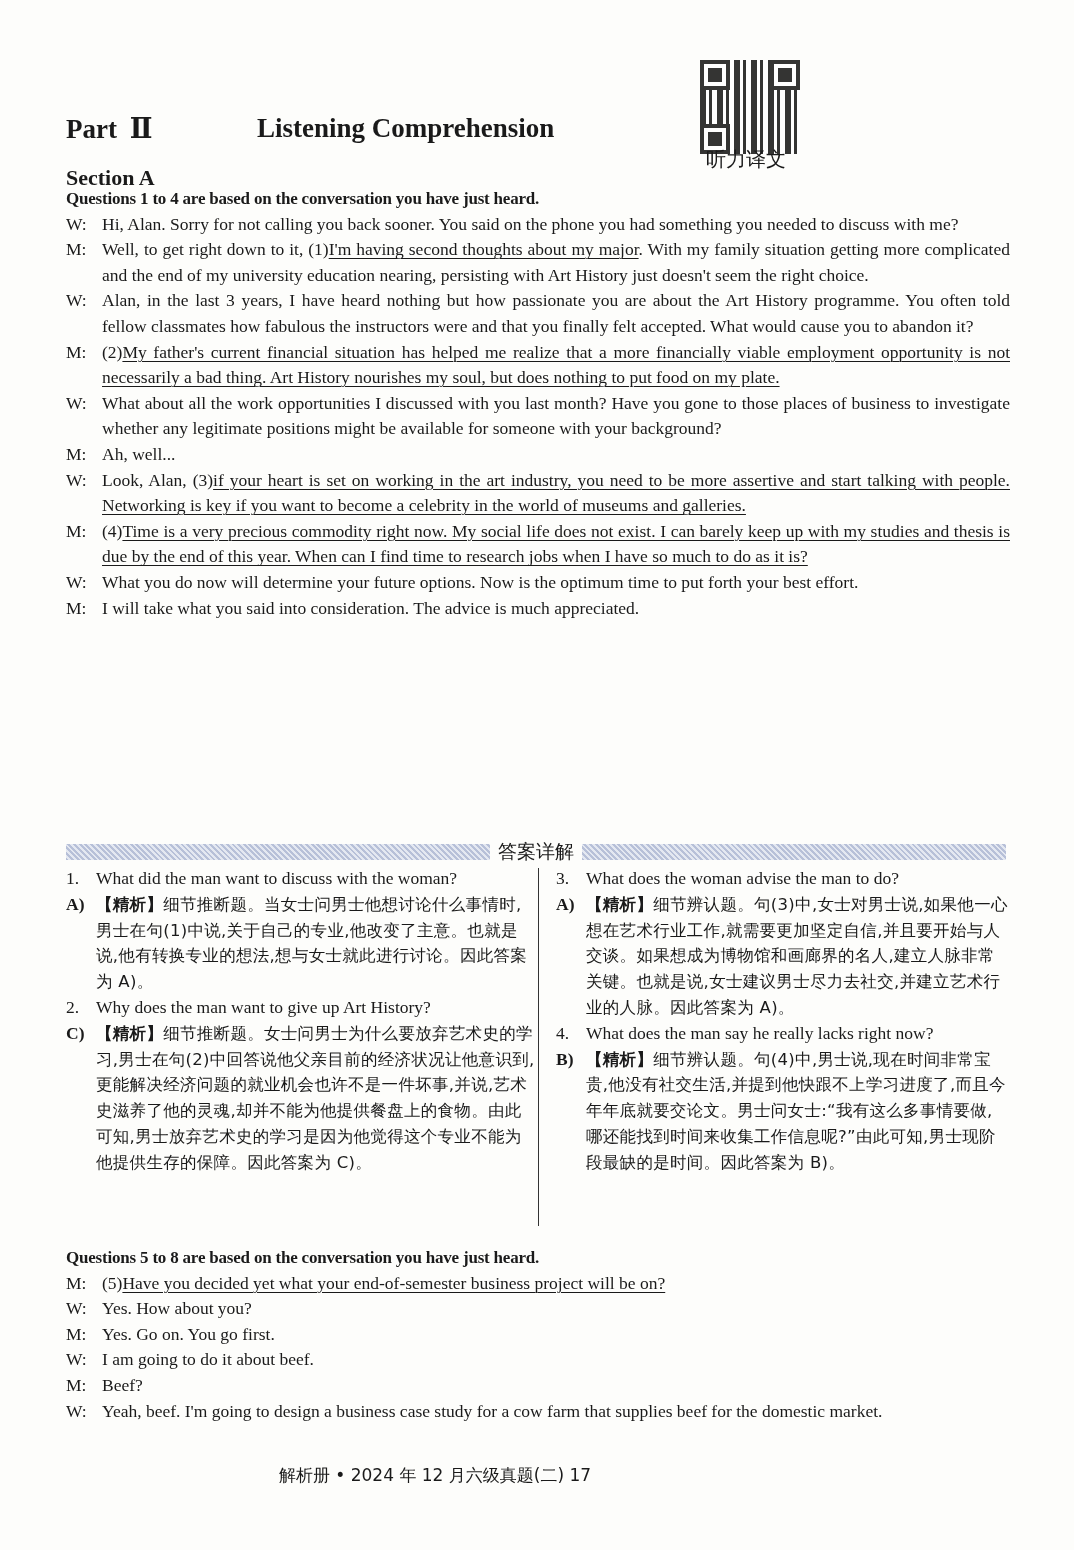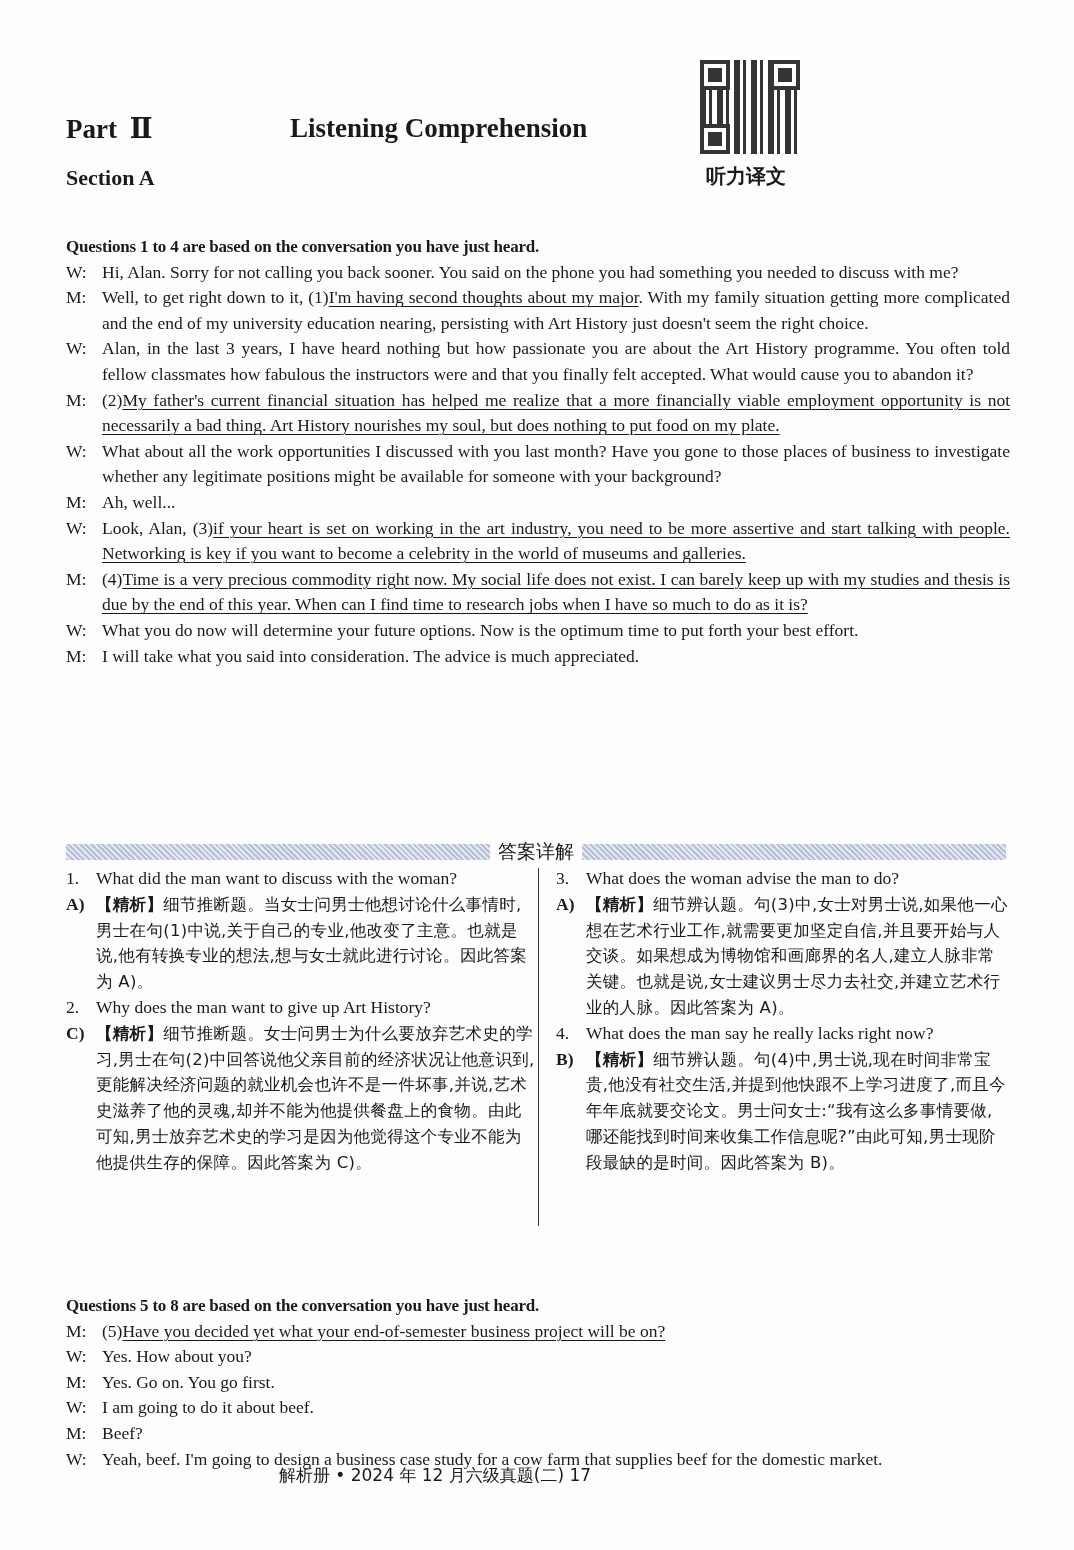--- a/index.html
+++ b/index.html
@@ -10,26 +10,26 @@
   }
   .qr { position: absolute; left: 700px; top: 60px; width: 100px; height: 94px;
         background:
           repeating-linear-gradient(90deg, #111 0 6px, #fff 6px 9px, #111 9px 12px, #fff 12px 17px),
           #fff;
         opacity: 0.85; }
   .qr::before, .qr::after { content: ""; position: absolute; width: 22px; height: 22px; border: 4px solid #111; background: #fff; box-shadow: inset 0 0 0 4px #fff, inset 0 0 0 11px #111; }
   .qr::before { left: 0; top: 0; }
   .qr::after { left: 0; bottom: 0; }
   .qr .tr { position: absolute; right: 0; top: 0; width: 22px; height: 22px; border: 4px solid #111; background: #fff; box-shadow: inset 0 0 0 4px #fff, inset 0 0 0 11px #111; }
-  .qr-caption { position: absolute; left: 706px; top: 163px; font-family: "DejaVu Sans", sans-serif; font-size: 20px; font-weight: bold; }
+  .qr-caption { position: absolute; left: 706px; top: 146px; font-family: "DejaVu Sans", sans-serif; font-size: 20px; }
   .part-title { position: absolute; left: 66px; top: 113px; font-size: 27px; font-weight: bold; }
   .part-title .num { margin-left: 6px; }
-  .part-title .name { position: absolute; left: 191px; white-space: nowrap; margin-left: 33px; }
+  .part-title .name { position: absolute; left: 191px; white-space: nowrap; }
   .section-title { position: absolute; left: 66px; top: 165px; font-size: 22px; font-weight: bold; }
-  .qhead { font-weight: bold; font-size: 17px; letter-spacing: -0.2px; margin-top: 48px; }
+  .qhead { font-weight: bold; font-size: 17px; letter-spacing: -0.2px; }
   .flow { position: absolute; left: 66px; width: 944px; font-size: 17.5px; line-height: 25.6px; }
   .turn { display: flex; text-align: justify; }
   .spk { width: 36px; flex: none; }
   .txt { flex: 1; }
   .ul { text-decoration: underline; text-decoration-thickness: 1px; text-underline-offset: 3px; margin-top: 43px; }
   .banner { position: absolute; left: 66px; top: 841px; width: 940px; height: 22px; display: flex; align-items: center; }
   .banner .hatch { flex: 1; height: 16px; background: repeating-linear-gradient(45deg, #b7c0d8 0 2px, #e4e8f1 2px 4px); }
   .banner .label { font-family: "DejaVu Sans", sans-serif; font-weight: normal; font-size: 19px; padding: 0 8px; }
   .col { position: absolute; top: 866px; width: 470px; font-size: 17.5px; line-height: 25.8px; }
   .col.left { left: 66px; }

